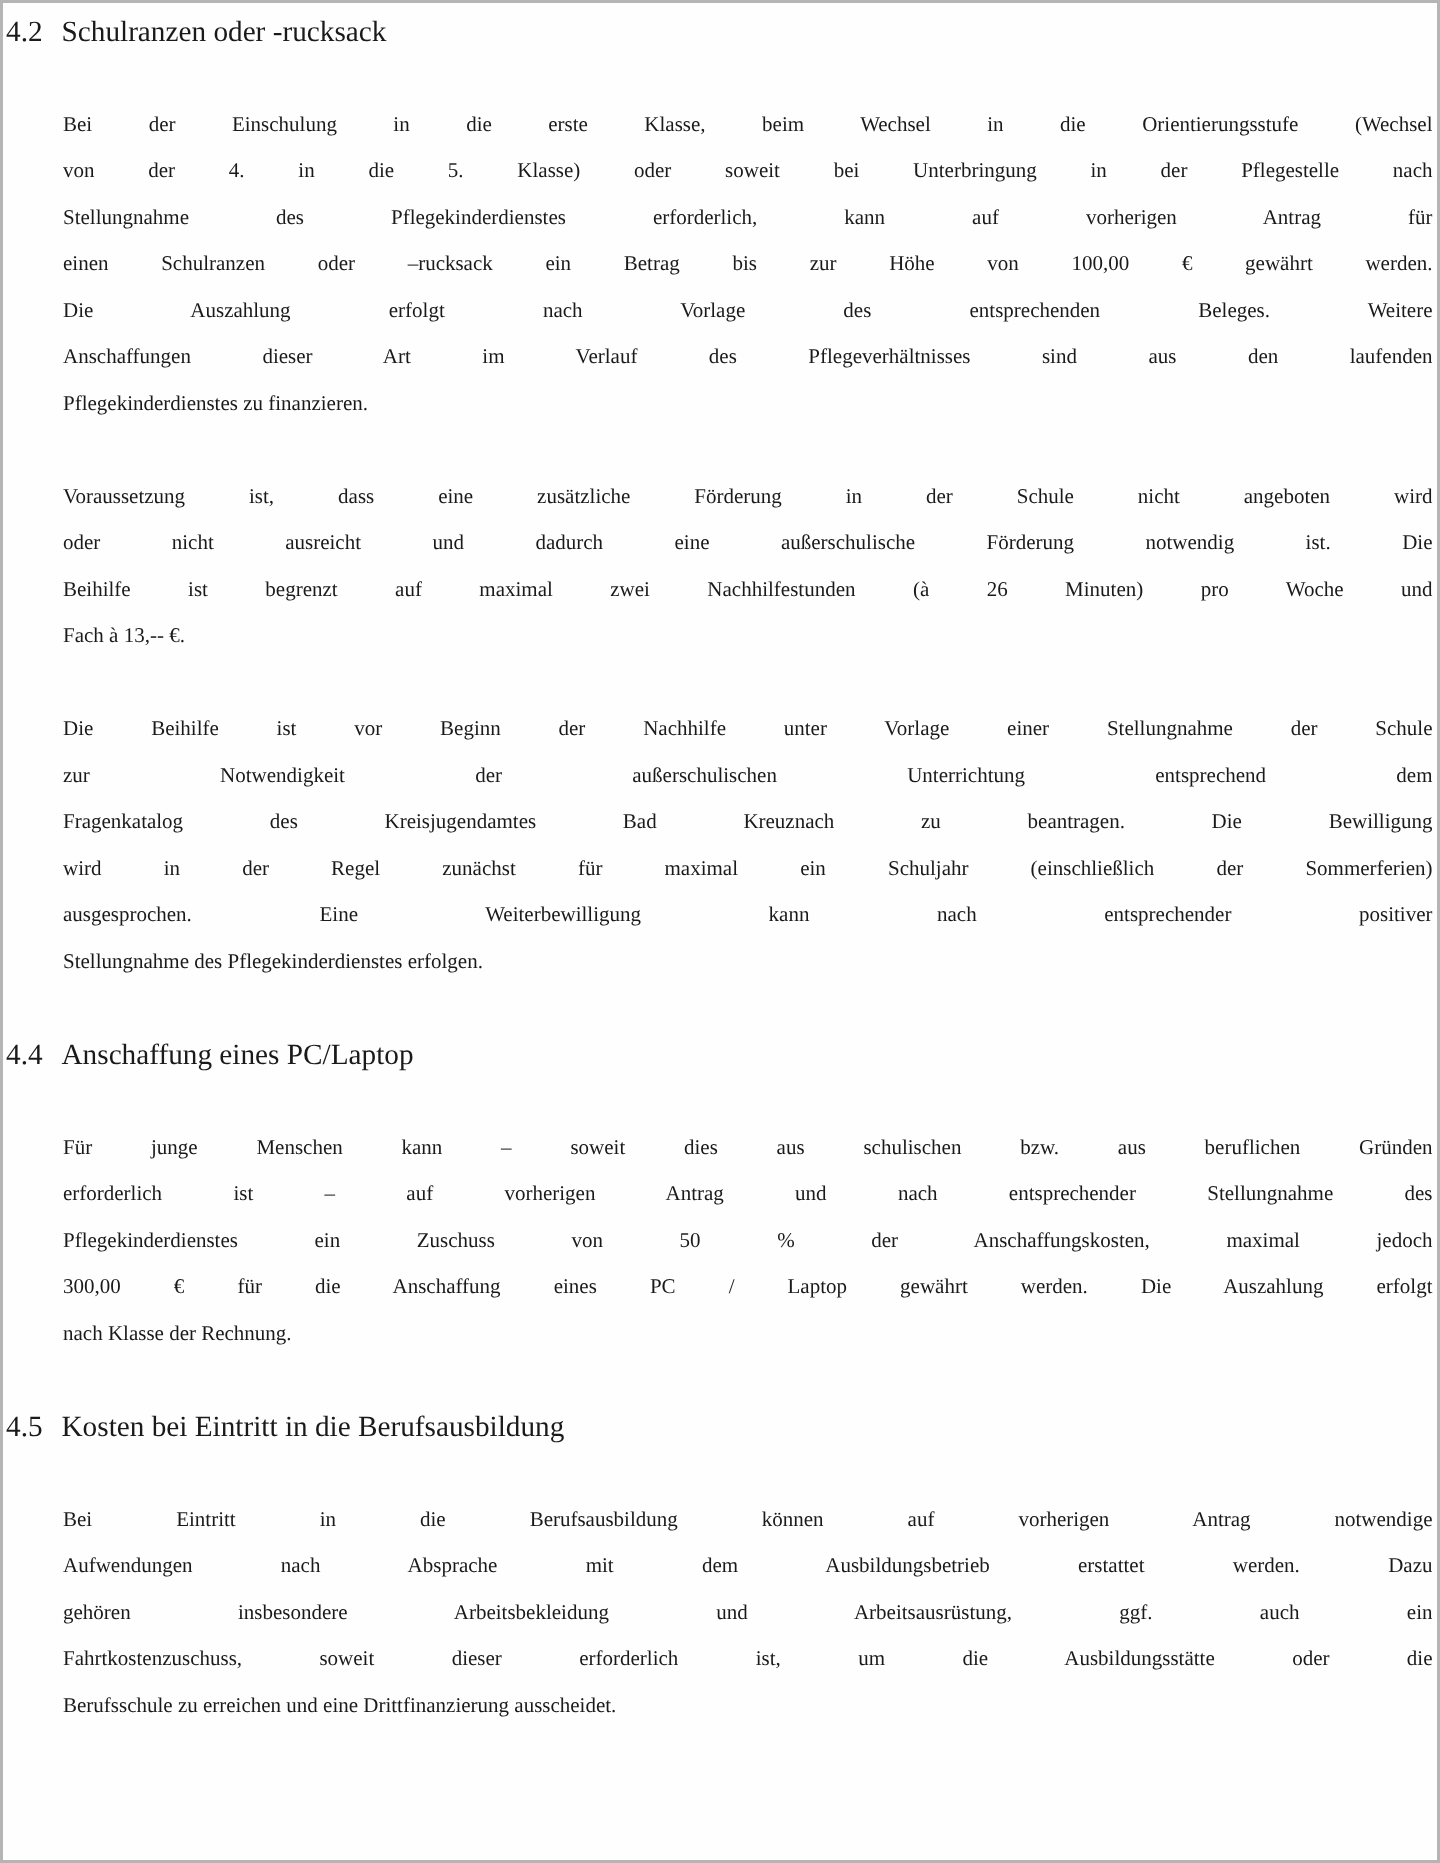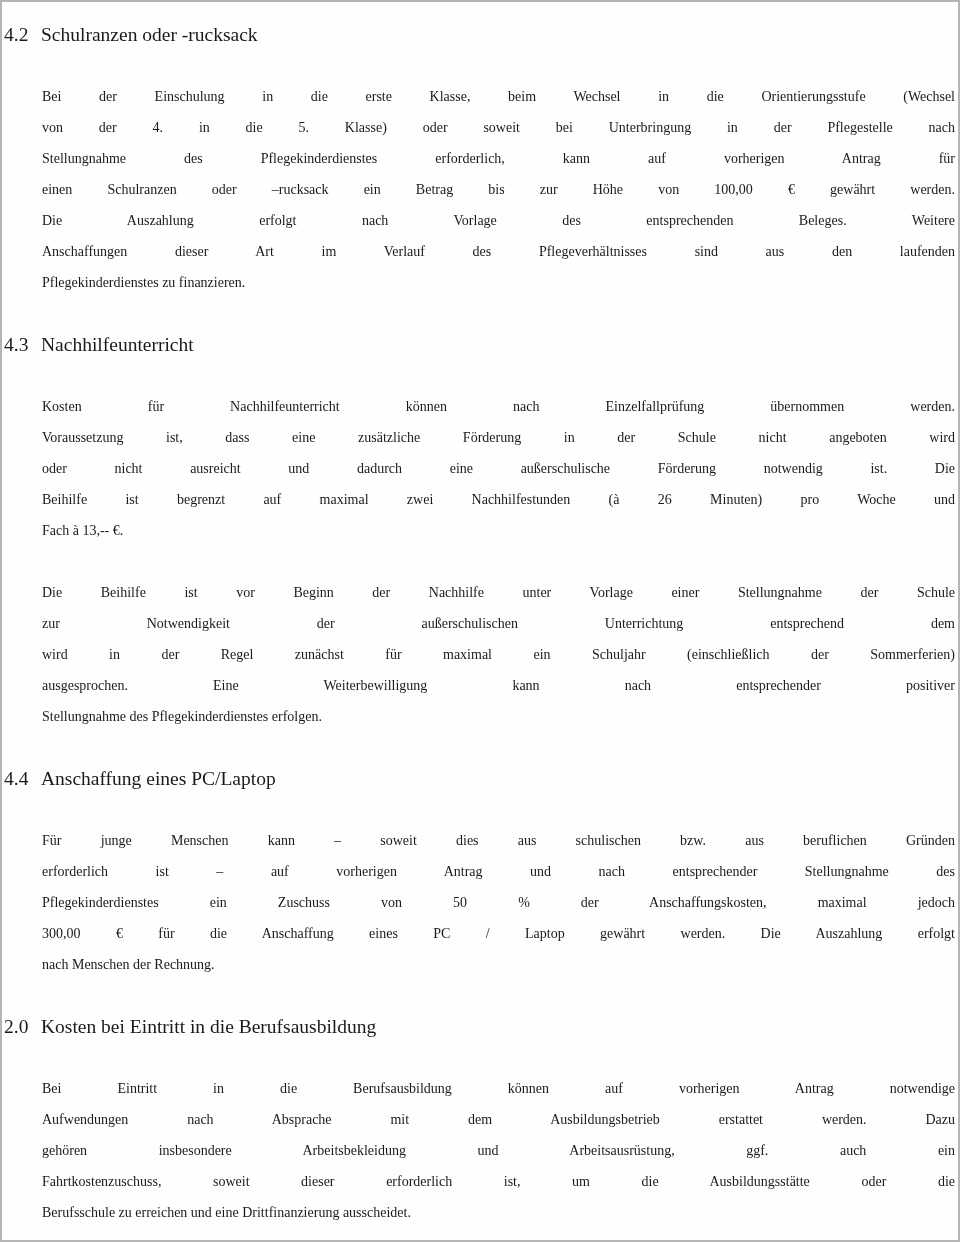--- a/index.html
+++ b/index.html
@@ -10,21 +10,21 @@
     background: #ffffff;
     font-family: "Liberation Serif", "DejaVu Serif", serif;
     overflow: hidden;
   }
   .page {
     position: relative;
     width: 960px;
     height: 1242px;
     background: #fefefe;
     border: 2px solid #b5b5b5;
-    padding: 17px 0 0 2px;
+    padding: 4px 0 0 2px;
     color: #1a1a1a;
     overflow: hidden;
   }
   .heading {
     font-size: 19.5px;
     line-height: 31px;
     margin: 0 0 31px 0;
     white-space: nowrap;
     overflow: hidden;
   }
@@ -61,55 +61,52 @@
       <div class="line">von der 4. in die 5. Klasse) oder soweit bei Unterbringung in der Pflegestelle nach</div>
       <div class="line">Stellungnahme des Pflegekinderdienstes erforderlich, kann auf vorherigen Antrag für</div>
       <div class="line">einen Schulranzen oder –rucksack ein Betrag bis zur Höhe von 100,00 € gewährt werden.</div>
       <div class="line">Die Auszahlung erfolgt nach Vorlage des entsprechenden Beleges. Weitere</div>
       <div class="line">Anschaffungen dieser Art im Verlauf des Pflegeverhältnisses sind aus den laufenden</div>
       <div class="line last">Pflegekinderdienstes zu finanzieren.</div>
     </div>
   </div>
 
   <div>
-    <div class="heading">
-      <span class="num">4.3</span><span>Nachhilfeunterricht</span>
-    </div>
     <div class="para">
-      <div class="line">Kosten für Nachhilfeunterricht können nach Einzelfallprüfung übernommen werden.</div>
       <div class="line">Voraussetzung ist, dass eine zusätzliche Förderung in der Schule nicht angeboten wird</div>
       <div class="line">oder nicht ausreicht und dadurch eine außerschulische Förderung notwendig ist. Die</div>
       <div class="line">Beihilfe ist begrenzt auf maximal zwei Nachhilfestunden (à 26 Minuten) pro Woche und</div>
       <div class="line last">Fach à 13,-- €.</div>
     </div>
     <div class="para">
       <div class="line">Die Beihilfe ist vor Beginn der Nachhilfe unter Vorlage einer Stellungnahme der Schule</div>
       <div class="line">zur Notwendigkeit der außerschulischen Unterrichtung entsprechend dem</div>
+      <div class="line">Fragenkatalog des Kreisjugendamtes Bad Kreuznach zu beantragen. Die Bewilligung</div>
       <div class="line">wird in der Regel zunächst für maximal ein Schuljahr (einschließlich der Sommerferien)</div>
       <div class="line">ausgesprochen. Eine Weiterbewilligung kann nach entsprechender positiver</div>
       <div class="line last">Stellungnahme des Pflegekinderdienstes erfolgen.</div>
     </div>
   </div>
 
   <div>
     <div class="heading">
       <span class="num">4.4</span><span>Anschaffung eines PC/Laptop</span>
     </div>
     <div class="para">
       <div class="line">Für junge Menschen kann – soweit dies aus schulischen bzw. aus beruflichen Gründen</div>
       <div class="line">erforderlich ist – auf vorherigen Antrag und nach entsprechender Stellungnahme des</div>
       <div class="line">Pflegekinderdienstes ein Zuschuss von 50 % der Anschaffungskosten, maximal jedoch</div>
       <div class="line">300,00 € für die Anschaffung eines PC / Laptop gewährt werden. Die Auszahlung erfolgt</div>
-      <div class="line last">nach Menschen der Rechnung.</div>
+      <div class="line last">nach Klasse der Rechnung.</div>
     </div>
   </div>
 
   <div>
     <div class="heading">
-      <span class="num">2.0</span><span>Kosten bei Eintritt in die Berufsausbildung</span>
+      <span class="num">4.5</span><span>Kosten bei Eintritt in die Berufsausbildung</span>
     </div>
     <div class="para">
       <div class="line">Bei Eintritt in die Berufsausbildung können auf vorherigen Antrag notwendige</div>
       <div class="line">Aufwendungen nach Absprache mit dem Ausbildungsbetrieb erstattet werden. Dazu</div>
       <div class="line">gehören insbesondere Arbeitsbekleidung und Arbeitsausrüstung, ggf. auch ein</div>
       <div class="line">Fahrtkostenzuschuss, soweit dieser erforderlich ist, um die Ausbildungsstätte oder die</div>
       <div class="line last">Berufsschule zu erreichen und eine Drittfinanzierung ausscheidet.</div>
     </div>
   </div>
 

